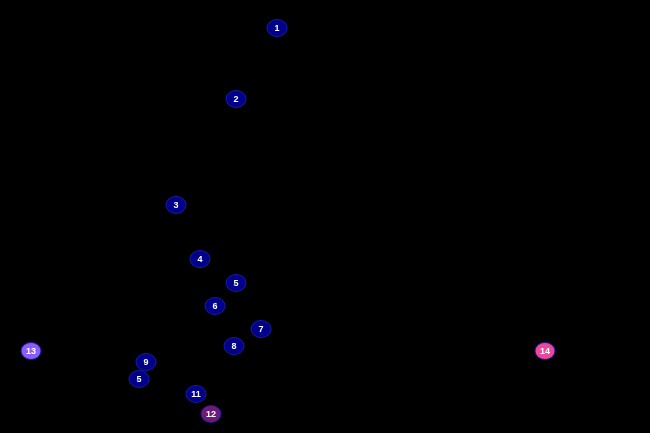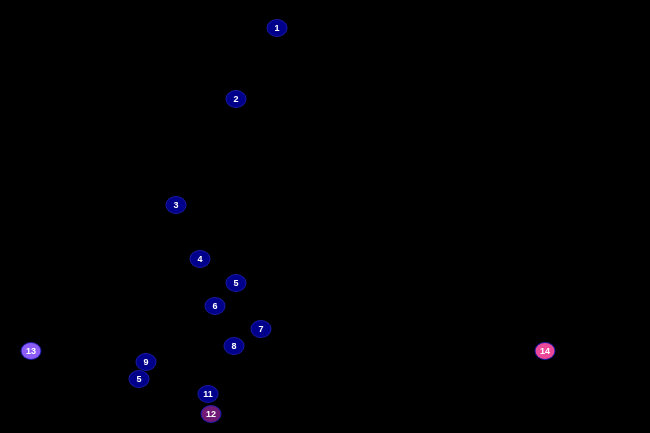--- a/index.html
+++ b/index.html
@@ -41,17 +41,17 @@
     <div class="marker" style="left: 277px; top: 28px; background: rgb(0, 0, 139); color: rgb(255, 255, 255);">1</div>
     <div class="marker" style="left: 236px; top: 99px; background: rgb(0, 0, 139); color: rgb(255, 255, 255);">2</div>
     <div class="marker" style="left: 176px; top: 205px; background: rgb(0, 0, 139); color: rgb(255, 255, 255);">3</div>
     <div class="marker" style="left: 200px; top: 259px; background: rgb(0, 0, 139); color: rgb(255, 255, 255);">4</div>
     <div class="marker" style="left: 236px; top: 283px; background: rgb(0, 0, 139); color: rgb(255, 255, 255);">5</div>
     <div class="marker" style="left: 215px; top: 306px; background: rgb(0, 0, 139); color: rgb(255, 255, 255);">6</div>
     <div class="marker" style="left: 261px; top: 329px; background: rgb(0, 0, 139); color: rgb(255, 255, 255);">7</div>
     <div class="marker" style="left: 234px; top: 346px; background: rgb(0, 0, 139); color: rgb(255, 255, 255);">8</div>
     <div class="marker" style="left: 146px; top: 362px; background: rgb(0, 0, 139); color: rgb(255, 255, 255);">9</div>
     <div class="marker" style="left: 139px; top: 379px; background: rgb(0, 0, 139); color: rgb(255, 255, 255);">5</div>
-    <div class="marker" style="left: 208px; top: 394px; background: rgb(0, 0, 139); color: rgb(255, 255, 255);">11</div>
+    <div class="marker" style="left: 196px; top: 394px; background: rgb(0, 0, 139); color: rgb(255, 255, 255);">11</div>
     <div class="marker" style="left: 211px; top: 414px; background: #701a75; color: rgb(255, 255, 255);">12</div>
     <div class="marker" style="left: 31px; top: 351px; background: #8b5cf6; color: rgb(255, 255, 255);">13</div>
     <div class="marker" style="left: 545px; top: 351px; background: #ec4899; color: rgb(255, 255, 255);">14</div>
   </div>
 
 </body></html>

